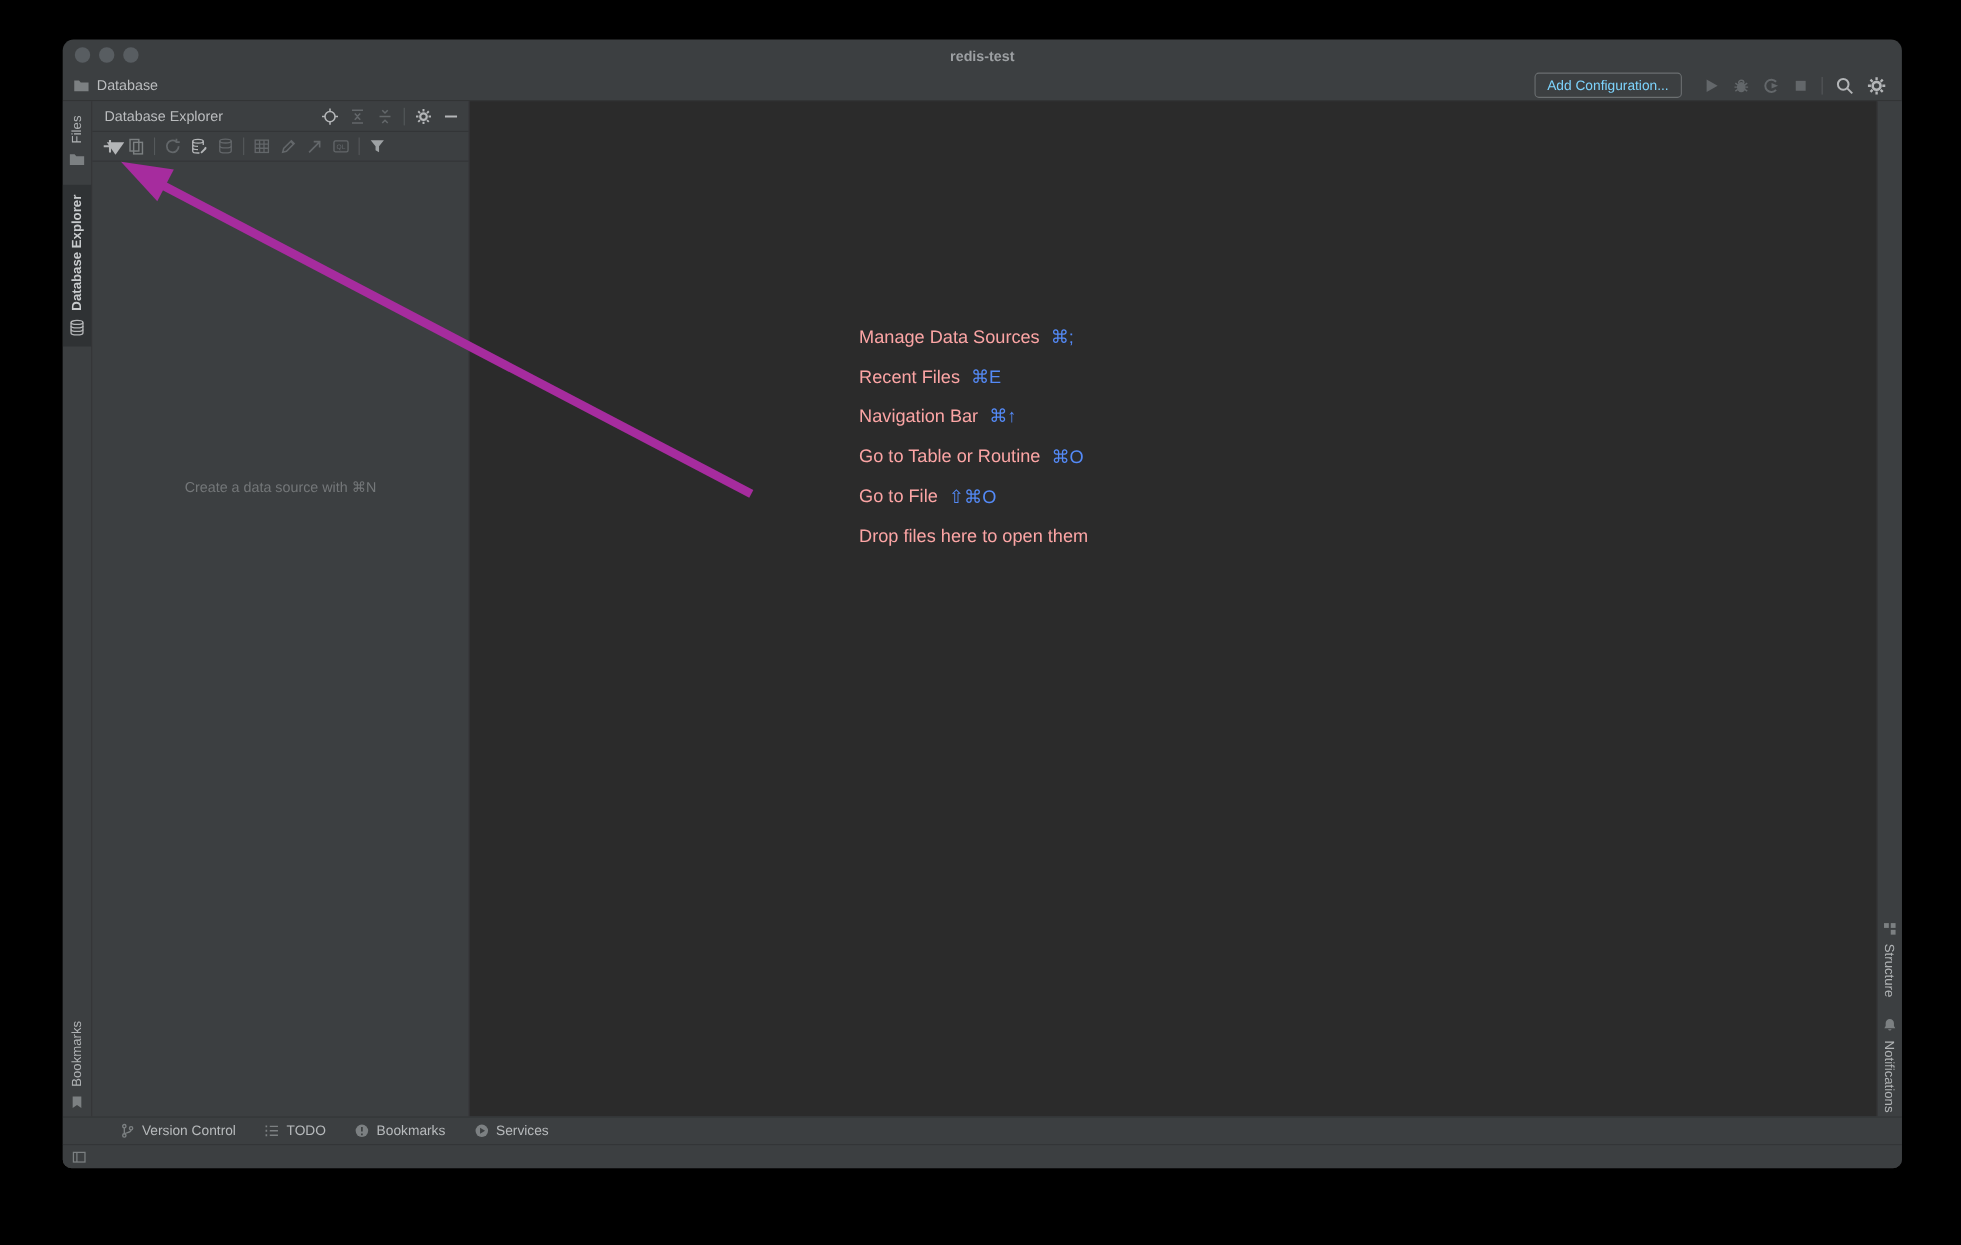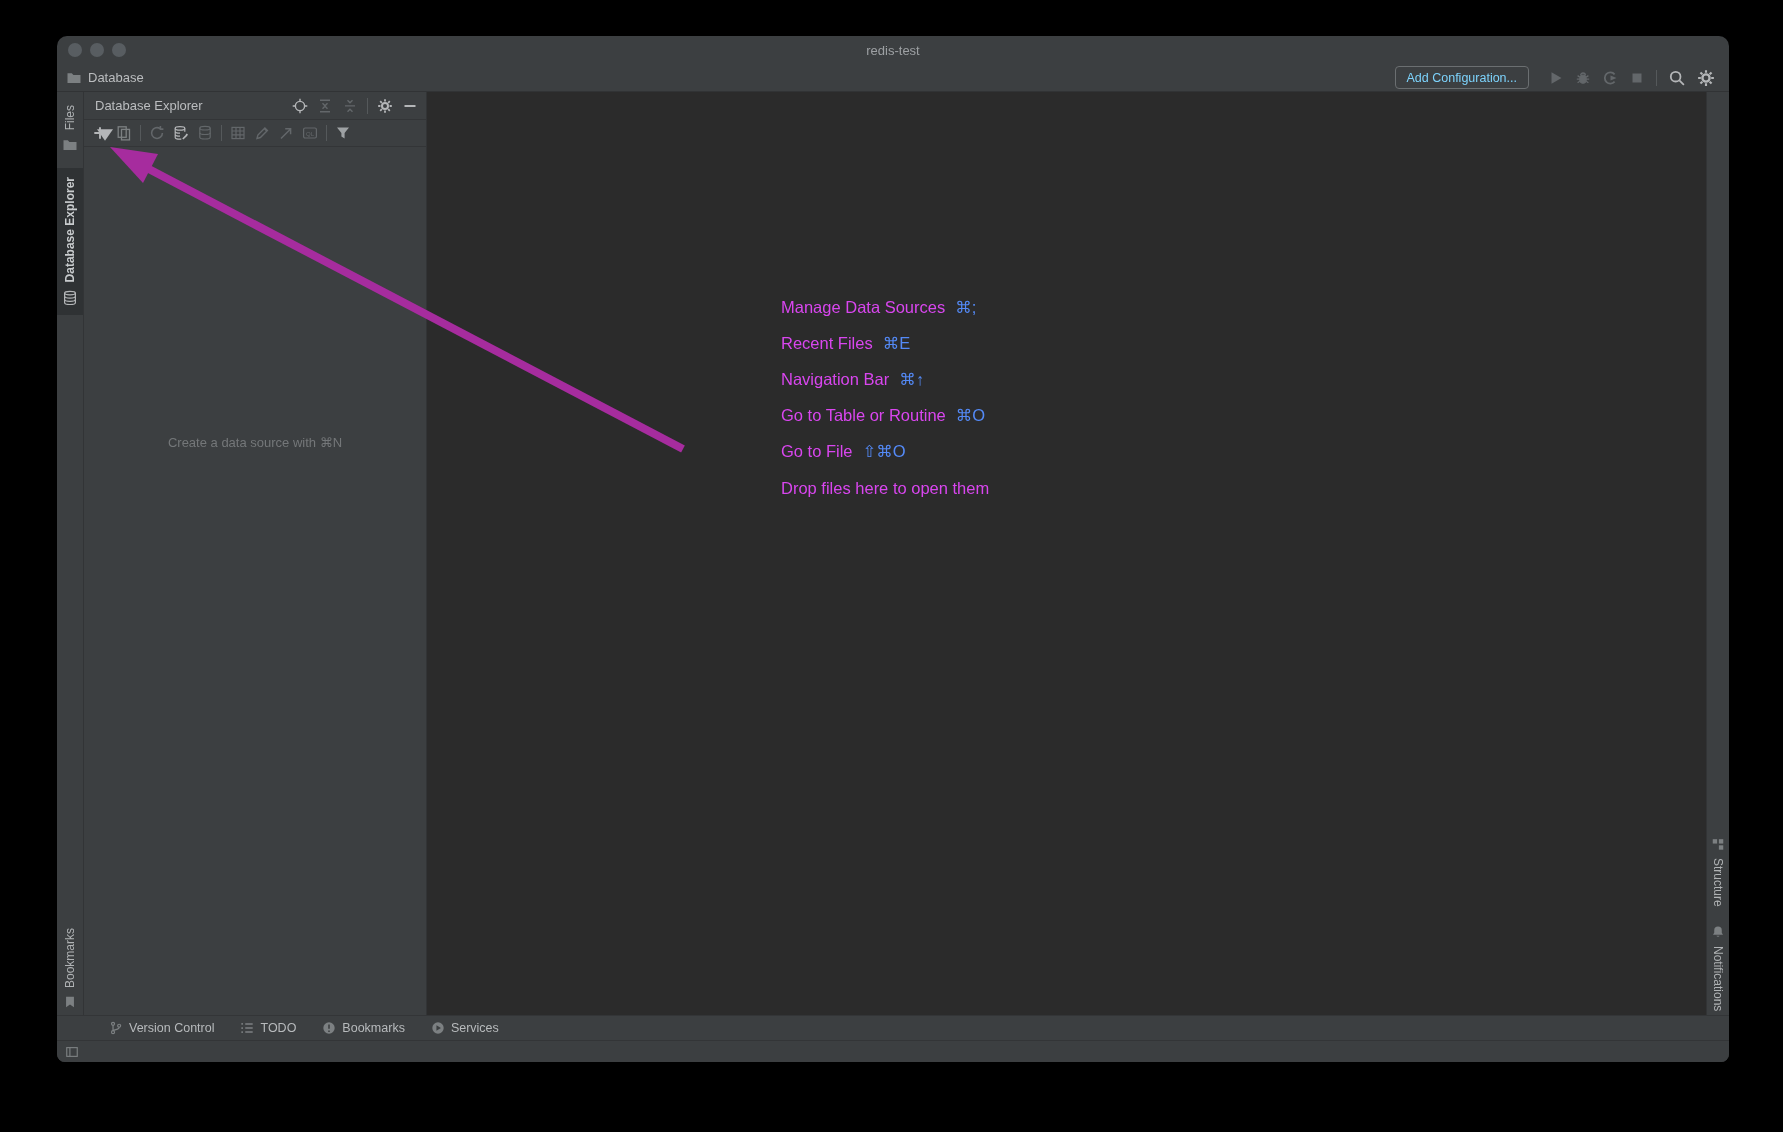--- a/index.html
+++ b/index.html
@@ -7,21 +7,21 @@
     font-family:"Liberation Sans","DejaVu Sans",sans-serif; }
   .window { position:absolute; left:57px; top:36px; width:1672px; height:1026px;
     background:#3c3f41; border-radius:10px 10px 8px 8px; box-shadow:0 25px 70px rgba(0,0,0,.65);
     overflow:hidden; }
 
   
   .titlebar { position:relative; height:28px; }
   .traffic { position:absolute; left:11px; top:7px; display:flex; gap:8px; }
   .traffic span { width:14px; height:14px; border-radius:50%; background:#585d61; display:block; }
   .win-title { position:absolute; left:0; right:0; top:0; height:28px; display:flex;
-    align-items:center; justify-content:center; font-size:13px; font-weight:normal; color:#9da0a3; }
+    align-items:center; justify-content:center; font-size:13px; font-weight:bold; color:#9da0a3; }
 
   
   .navbar { height:28px; display:flex; align-items:center; padding:0 14px 0 9px;
     border-bottom:1px solid #313335; }
   .crumb { display:flex; align-items:center; gap:6px; color:#bbbdbf; font-size:13px; }
   .run-controls { margin-left:auto; display:flex; align-items:center; gap:11px; }
   .add-config { background:transparent; border:1px solid #6b6f71; border-radius:4px;
     color:#7dd3fc; font-size:12.5px; height:23px; padding:0 11px; margin-right:8px;
     font-family:inherit; }
   .vsep { width:1px; height:16px; background:#55595b; }
@@ -54,21 +54,21 @@
   .plus-wrap .dd { position:absolute; right:-5px; bottom:-2px; }
   .panel-body { flex:1; position:relative; }
   .empty-hint { position:absolute; top:288px; left:0; right:0; text-align:center;
     color:#747779; font-size:13px; }
 
   
   .editor { flex:1; background:#2b2b2b; position:relative; }
   .shortcuts { position:absolute; left:354px; top:197px; }
   .shortcut-row { height:36.2px; display:flex; align-items:center; gap:10px;
     font-size:16.5px; }
-  .shortcut-label { color:#d946ef; }
+  .shortcut-label { color:#fca5a5; }
   .shortcut-keys { color:#548af7; }
 
   
   .toolwindow-bar { position:absolute; left:0; right:0; bottom:22px; height:25px;
     background:#3c3f41; border-top:1px solid #333537; display:flex; align-items:center;
     gap:26px; padding:0 0 0 52px; }
   .tw-item { display:flex; align-items:center; gap:6px; color:#b7babc; font-size:12.5px; }
   .statusbar { position:absolute; left:0; right:0; bottom:0; height:22px; background:#3c3f41;
     border-top:1px solid #333537; display:flex; align-items:center; padding:0 8px; }
 

